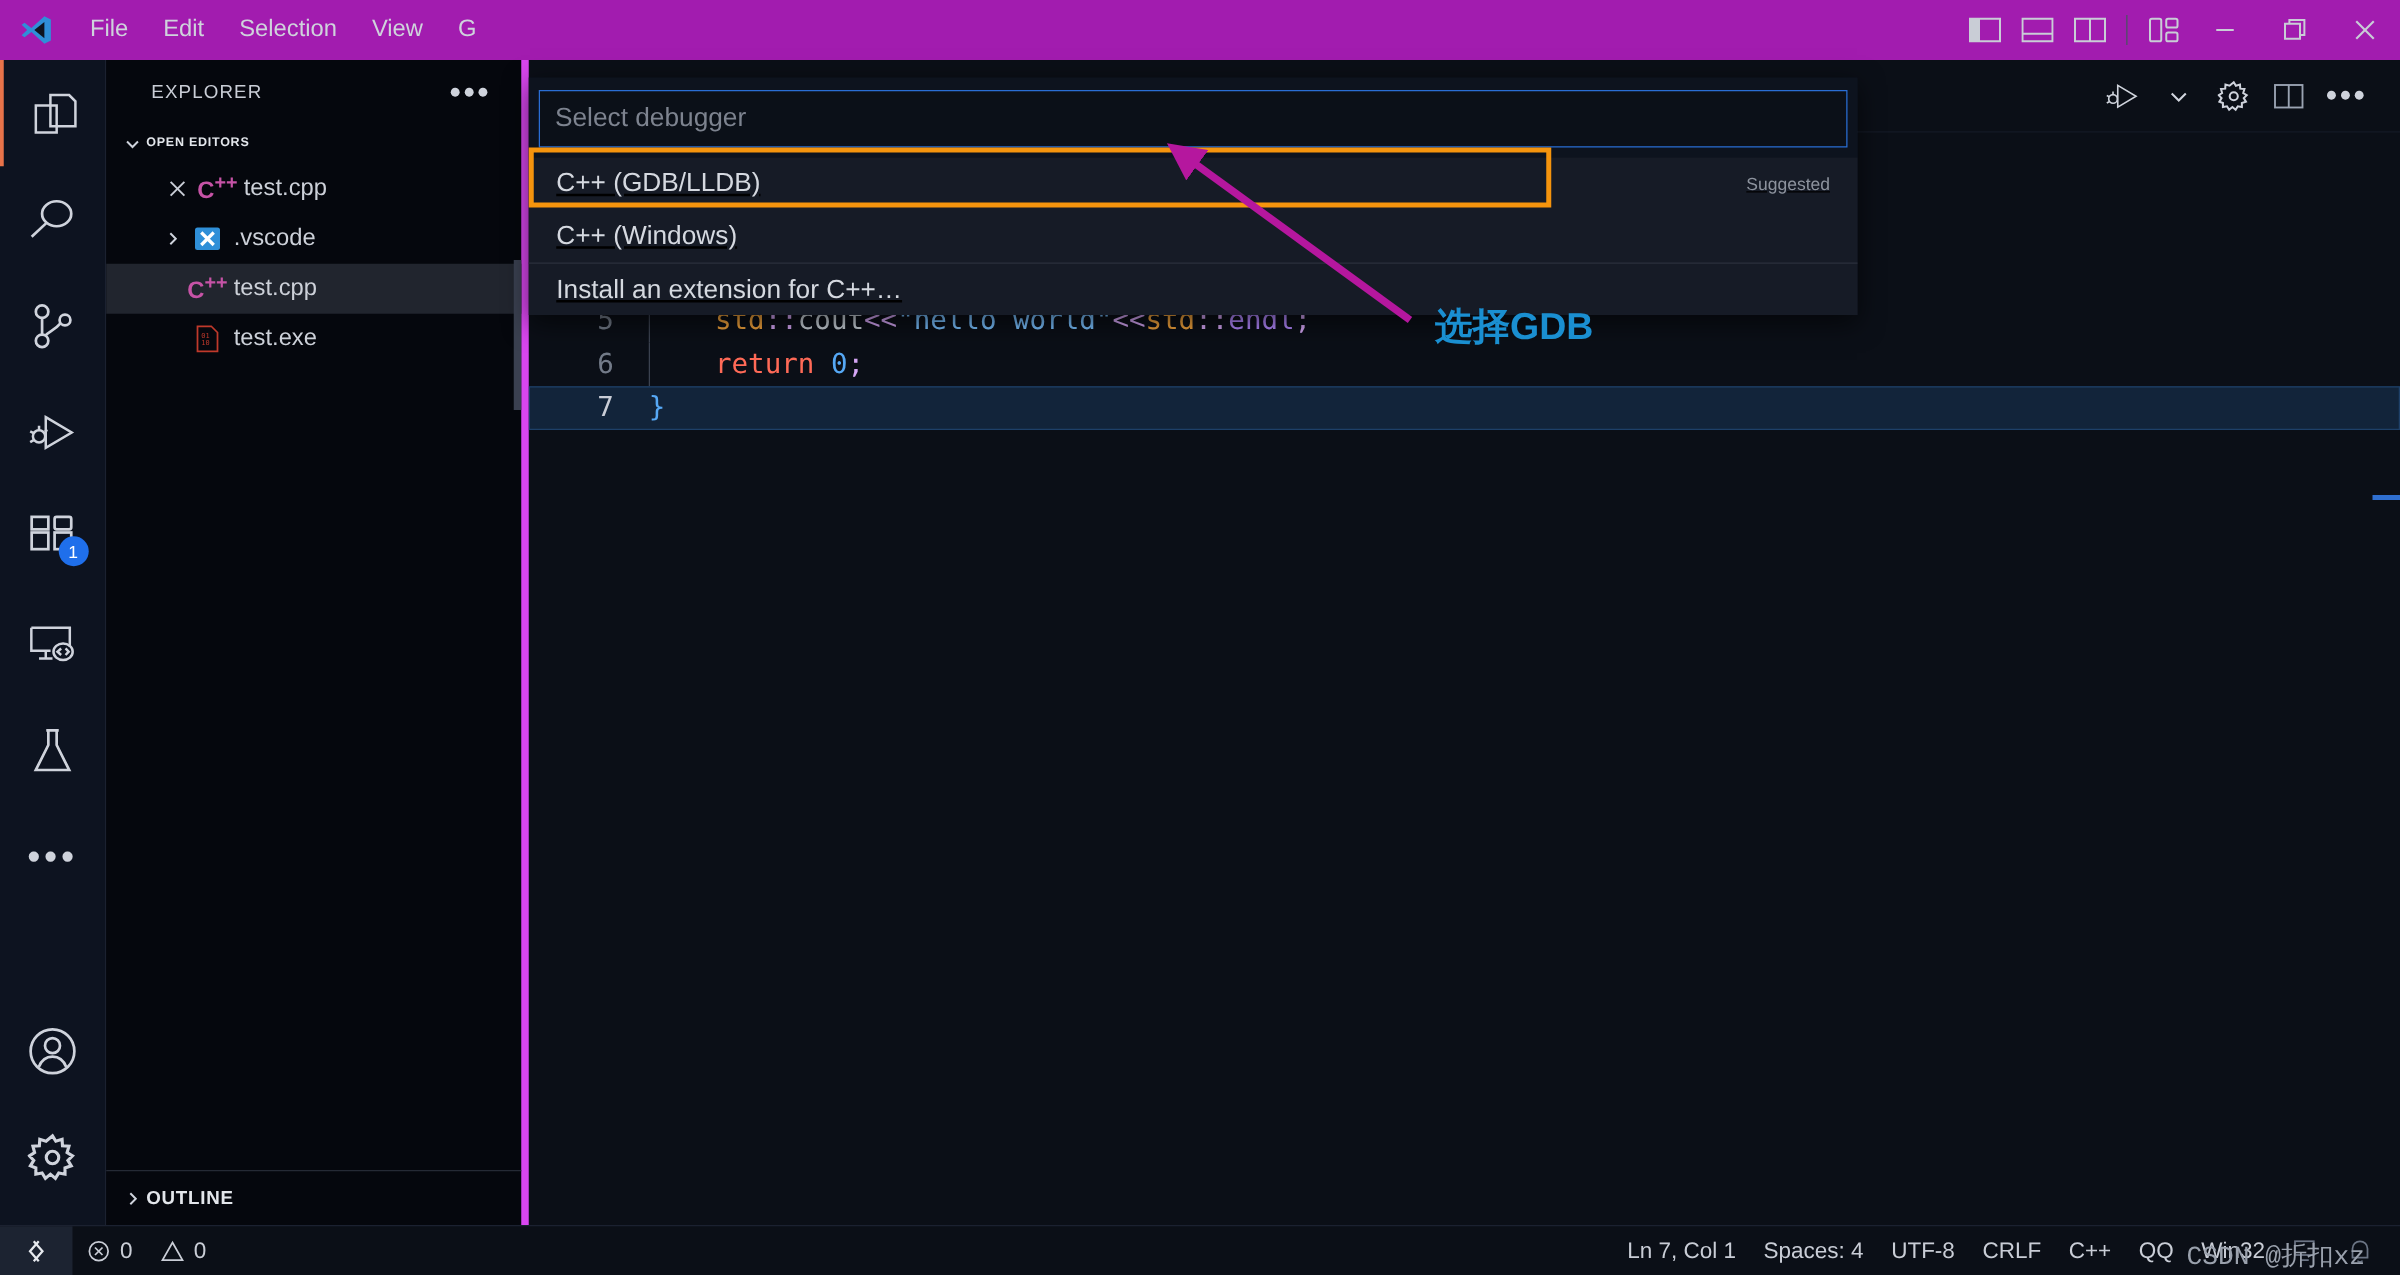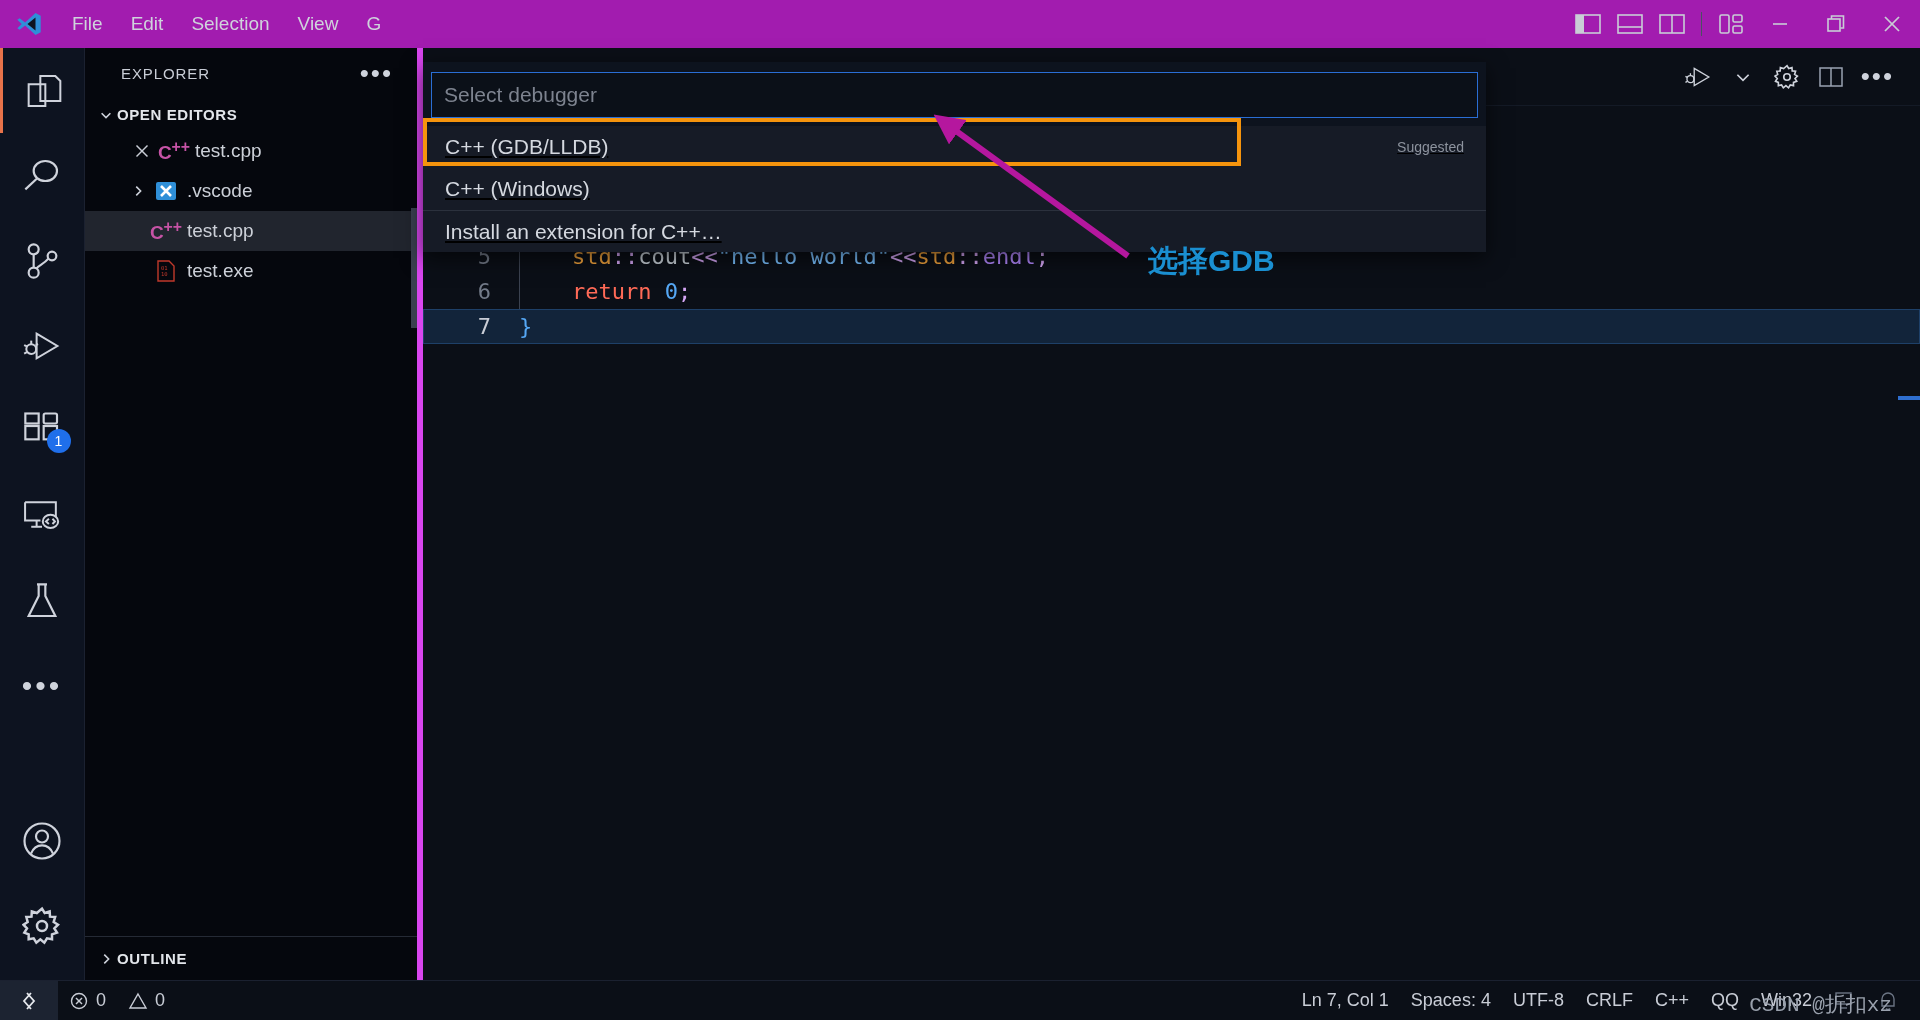--- a/index.html
+++ b/index.html
@@ -88,21 +88,21 @@
   }
   .sb-header {
     height: 50px; flex: 0 0 50px;
     display: flex; align-items: center;
     padding: 0 10px 0 36px;
     color: #c9cdd6; font-size: 15px; letter-spacing: 0.9px;
   }
   .sb-header .dots { margin-left: auto; color: #cfd3dc; font-size: 26px; line-height: 0.5; letter-spacing: 2px; padding-right: 14px; cursor: default;}
   .sb-section-head {
     height: 33px; display: flex; align-items: center;
-    color: #e3e6eb; font-size: 15px; font-weight: bold;
+    color: #e3e6eb; font-size: 10px; font-weight: bold;
     letter-spacing: 0.6px; padding-left: 10px; cursor: default;
   }
   .chev { width: 22px; display: flex; justify-content: center; color: #cfd3dc; }
   .chev svg { width: 14px; height: 14px; }
   .tree-row {
     height: 40px; display: flex; align-items: center;
     color: #ccd0d8; font-size: 19px; cursor: default;
     padding-left: 10px;
   }
   .tree-row.selected { background: #21252e; }

